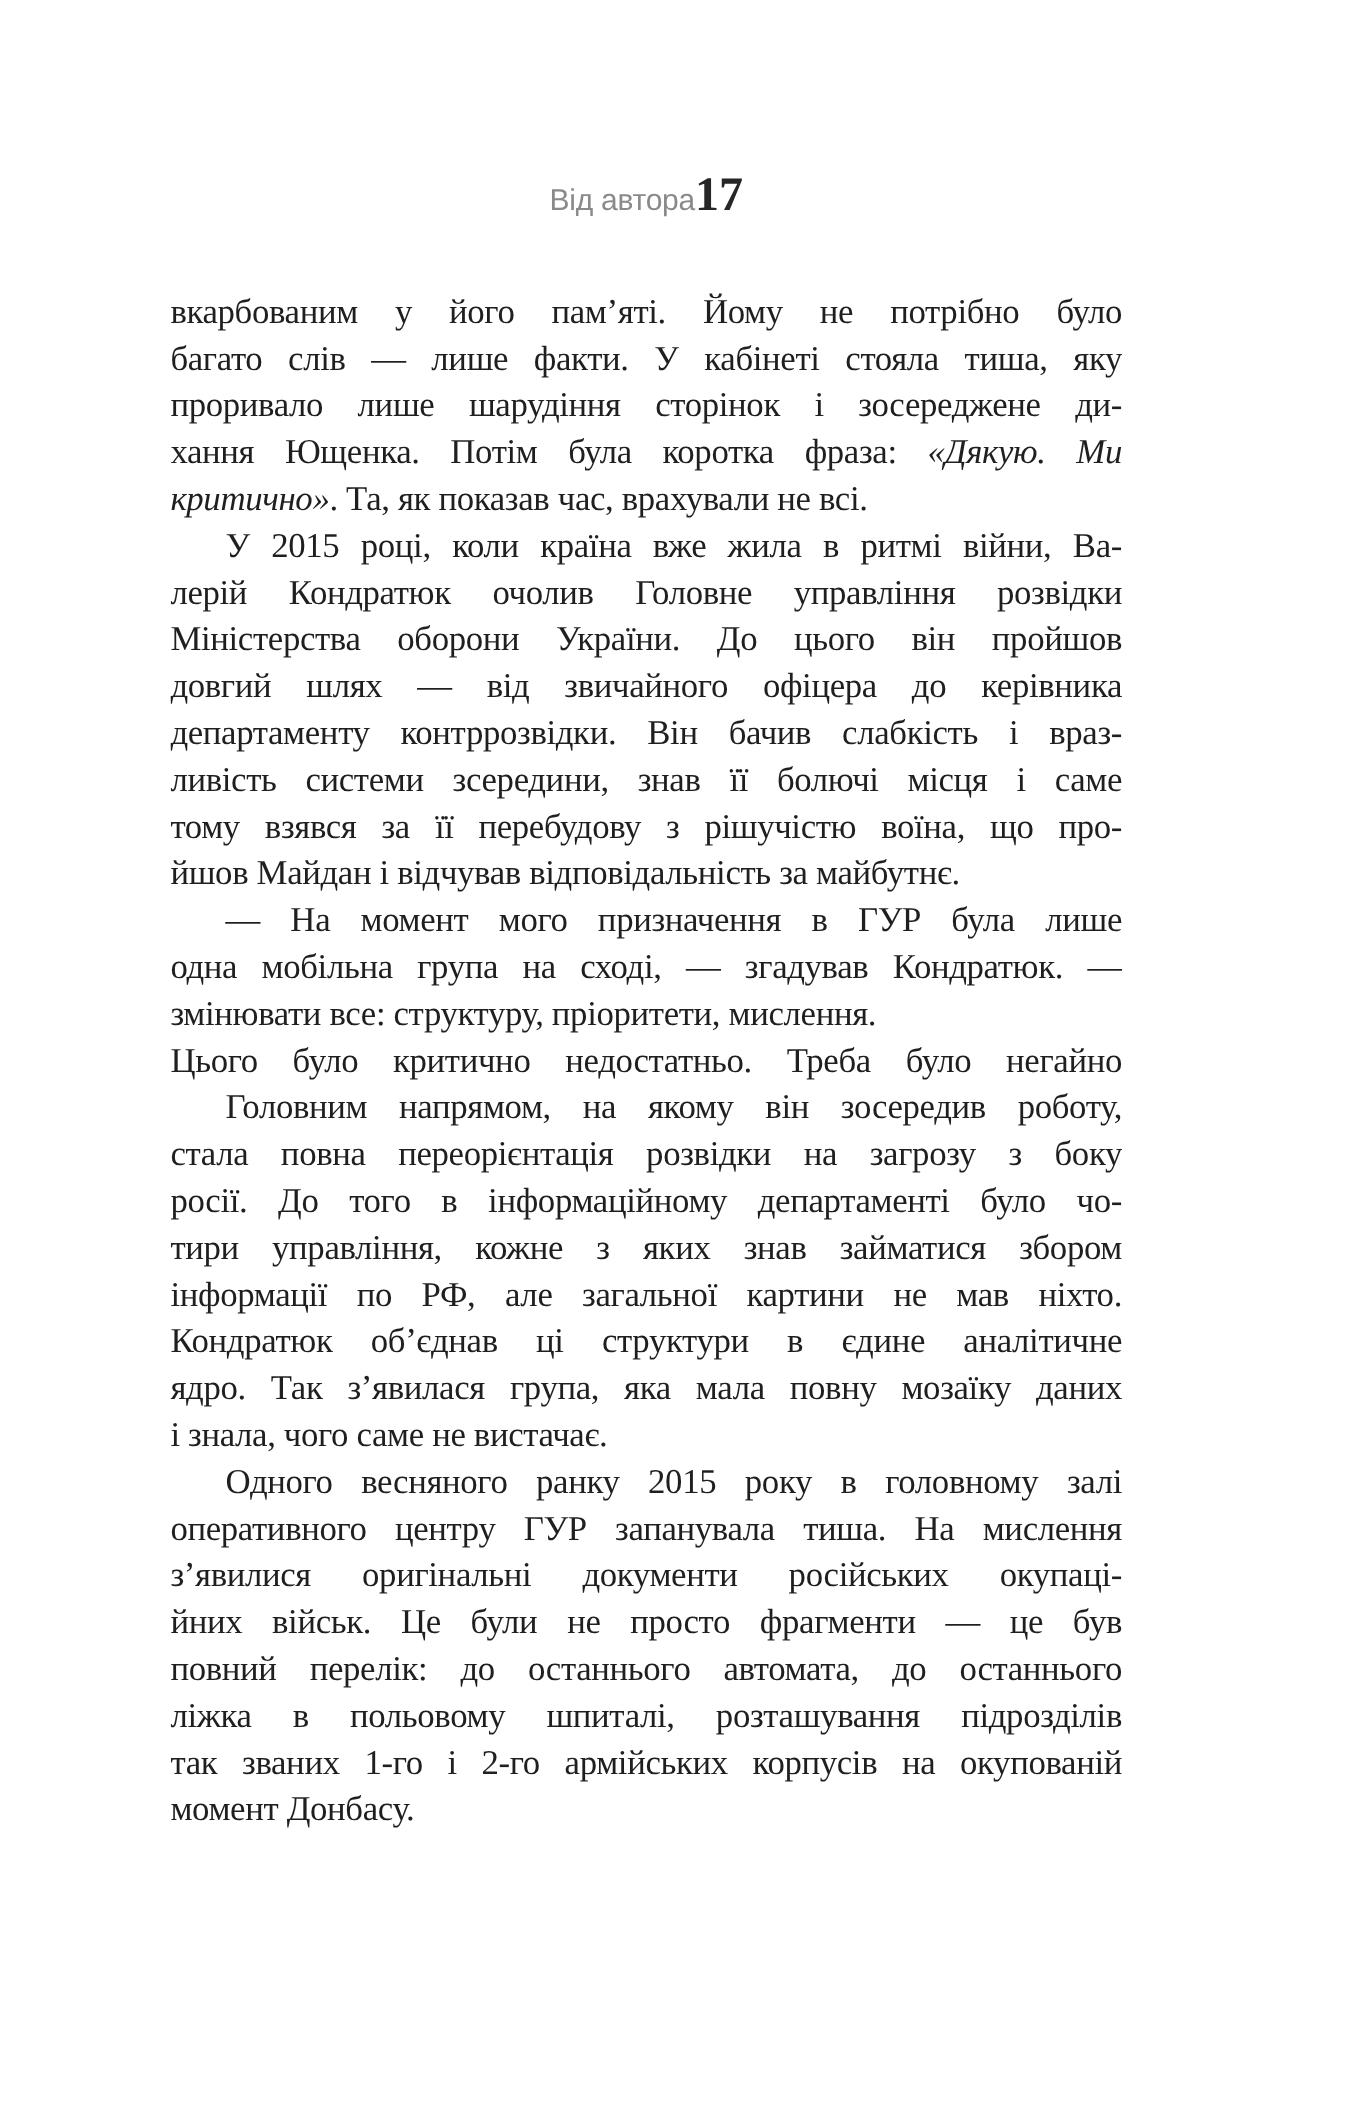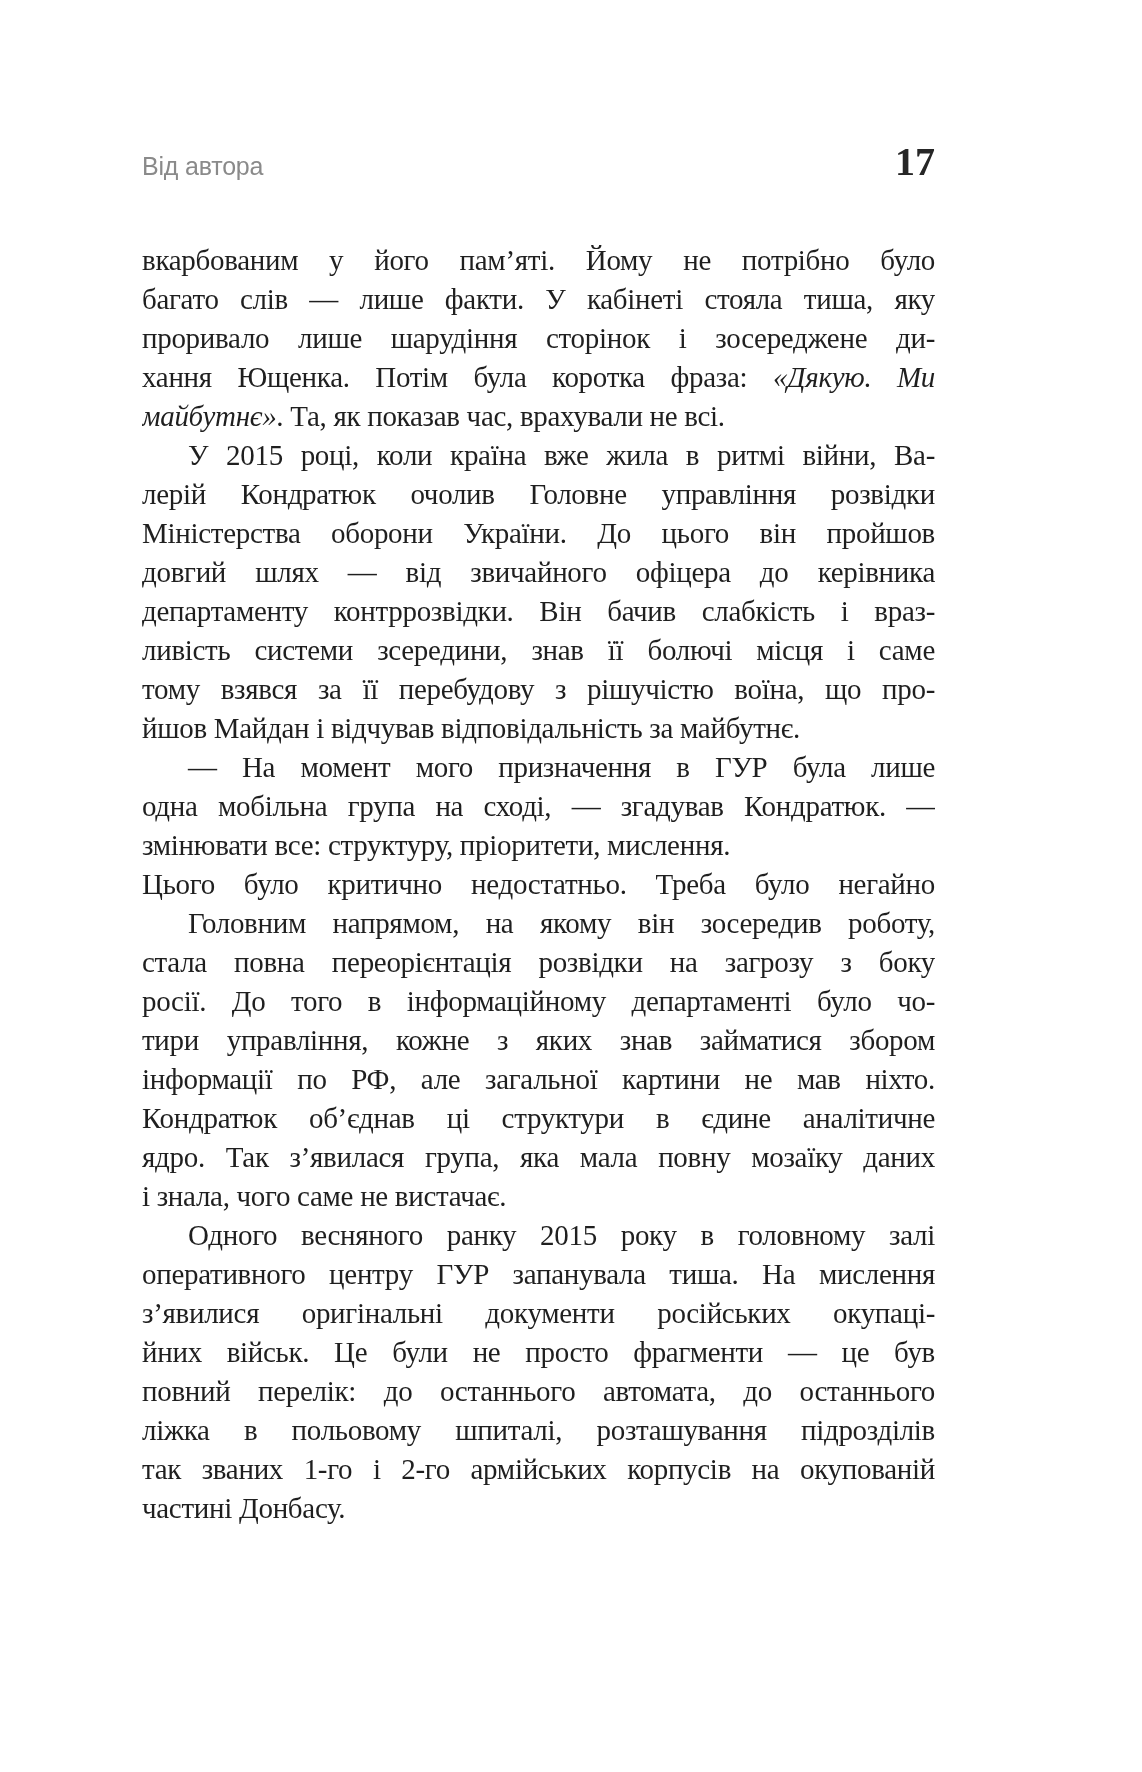--- a/index.html
+++ b/index.html
@@ -16,21 +16,21 @@
     height: 1772px;
     background: var(--bg);
     overflow: hidden;
   }
   .pagehead {
     position: absolute;
     left: 142px;
     top: 138px;
     width: 793px;
     display: flex;
-    justify-content: space-between;
+    justify-content: center;
     align-items: baseline;
   }
   .running {
     font-family: "Liberation Sans", sans-serif;
     font-size: 25px;
     letter-spacing: -0.2px;
     color: var(--muted);
   }
   .pagenum {
     font-family: "Liberation Serif", serif;
@@ -67,21 +67,21 @@
   <div class="pagehead">
     <span class="running">Від автора</span>
     <span class="pagenum">17</span>
   </div>
   <div class="textblock" id="textblock">
       <div class="para">
         <div class="line first"><span class="">вкарбованим у його пам’яті. Йому не потрібно було</span></div>
         <div class="line"><span class="">багато слів — лише факти. У кабінеті стояла тиша, яку</span></div>
         <div class="line"><span class="">проривало лише шарудіння сторінок і зосереджене ди-</span></div>
         <div class="line"><span class="">хання Ющенка. Потім була коротка фраза: </span><span class="it">«Дякую. Ми</span></div>
-        <div class="line last"><span class="it">майбутнє»</span><span class="">. Та, як показав час, врахували не всі.</span></div>
+        <div class="line last"><span class="it">критично»</span><span class="">. Та, як показав час, врахували не всі.</span></div>
       </div>
       <div class="para indent">
         <div class="line first"><span class="">У 2015 році, коли країна вже жила в ритмі війни, Ва-</span></div>
         <div class="line"><span class="">лерій Кондратюк очолив Головне управління розвідки</span></div>
         <div class="line"><span class="">Міністерства оборони України. До цього він пройшов</span></div>
         <div class="line"><span class="">довгий шлях — від звичайного офіцера до керівника</span></div>
         <div class="line"><span class="">департаменту контррозвідки. Він бачив слабкість і враз-</span></div>
         <div class="line"><span class="">ливість системи зсередини, знав її болючі місця і саме</span></div>
         <div class="line"><span class="">тому взявся за її перебудову з рішучістю воїна, що про-</span></div>
         <div class="line last"><span class="">йшов Майдан і відчував відповідальність за майбутнє.</span></div>
@@ -103,16 +103,16 @@
         <div class="line last"><span class="">і знала, чого саме не вистачає.</span></div>
       </div>
       <div class="para indent">
         <div class="line first"><span class="">Одного весняного ранку 2015 року в головному залі</span></div>
         <div class="line"><span class="">оперативного центру ГУР запанувала тиша. На мислення</span></div>
         <div class="line"><span class="">з’явилися оригінальні документи російських окупаці-</span></div>
         <div class="line"><span class="">йних військ. Це були не просто фрагменти — це був</span></div>
         <div class="line"><span class="">повний перелік: до останнього автомата, до останнього</span></div>
         <div class="line"><span class="">ліжка в польовому шпиталі, розташування підрозділів</span></div>
         <div class="line"><span class="">так званих 1-го і 2-го армійських корпусів на окупованій</span></div>
-        <div class="line last"><span class="">частині Донбасу.</span></div>
+        <div class="line last"><span class="">момент Донбасу.</span></div>
       </div>
     </div>
 </div>
 
 </body></html>

